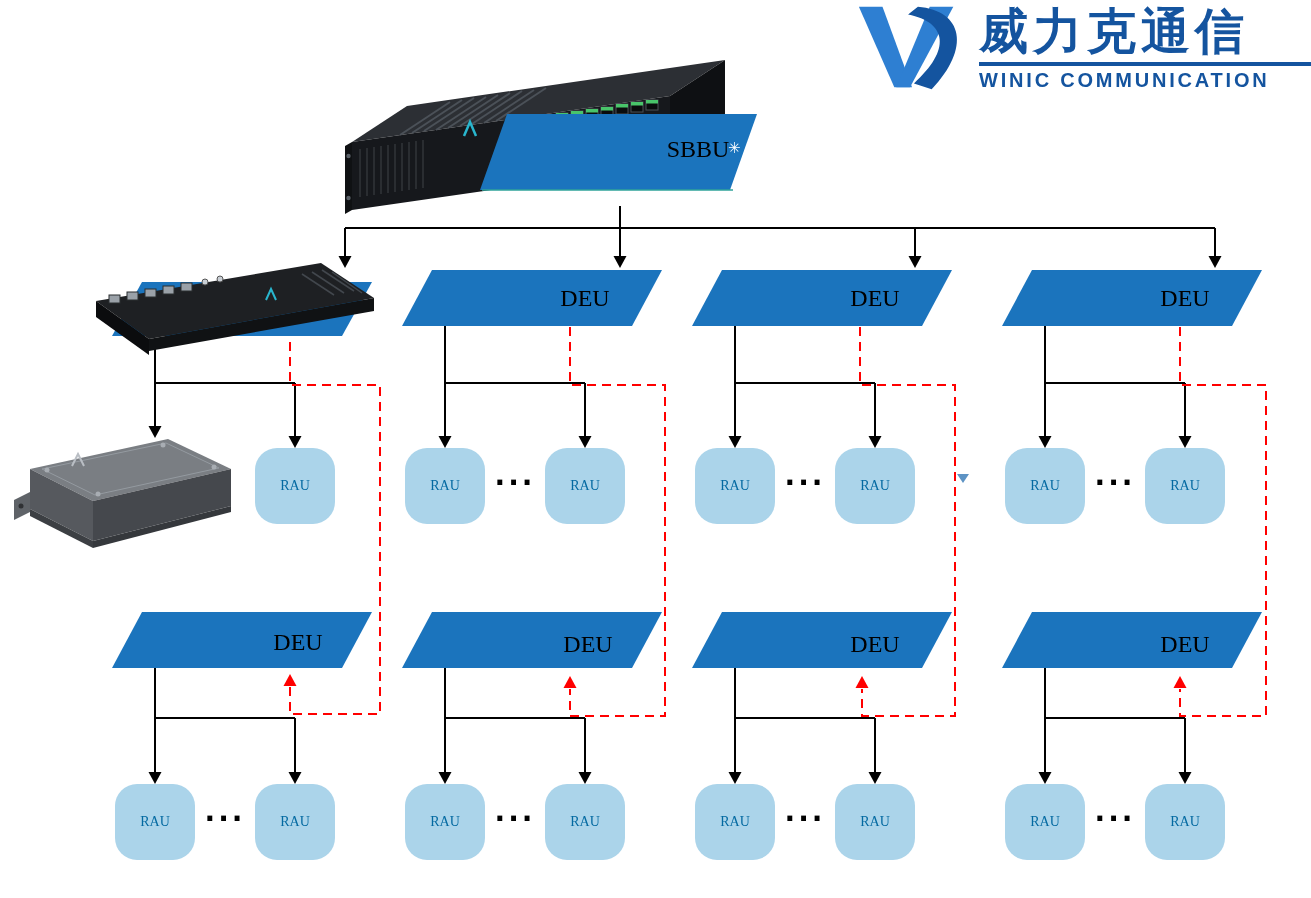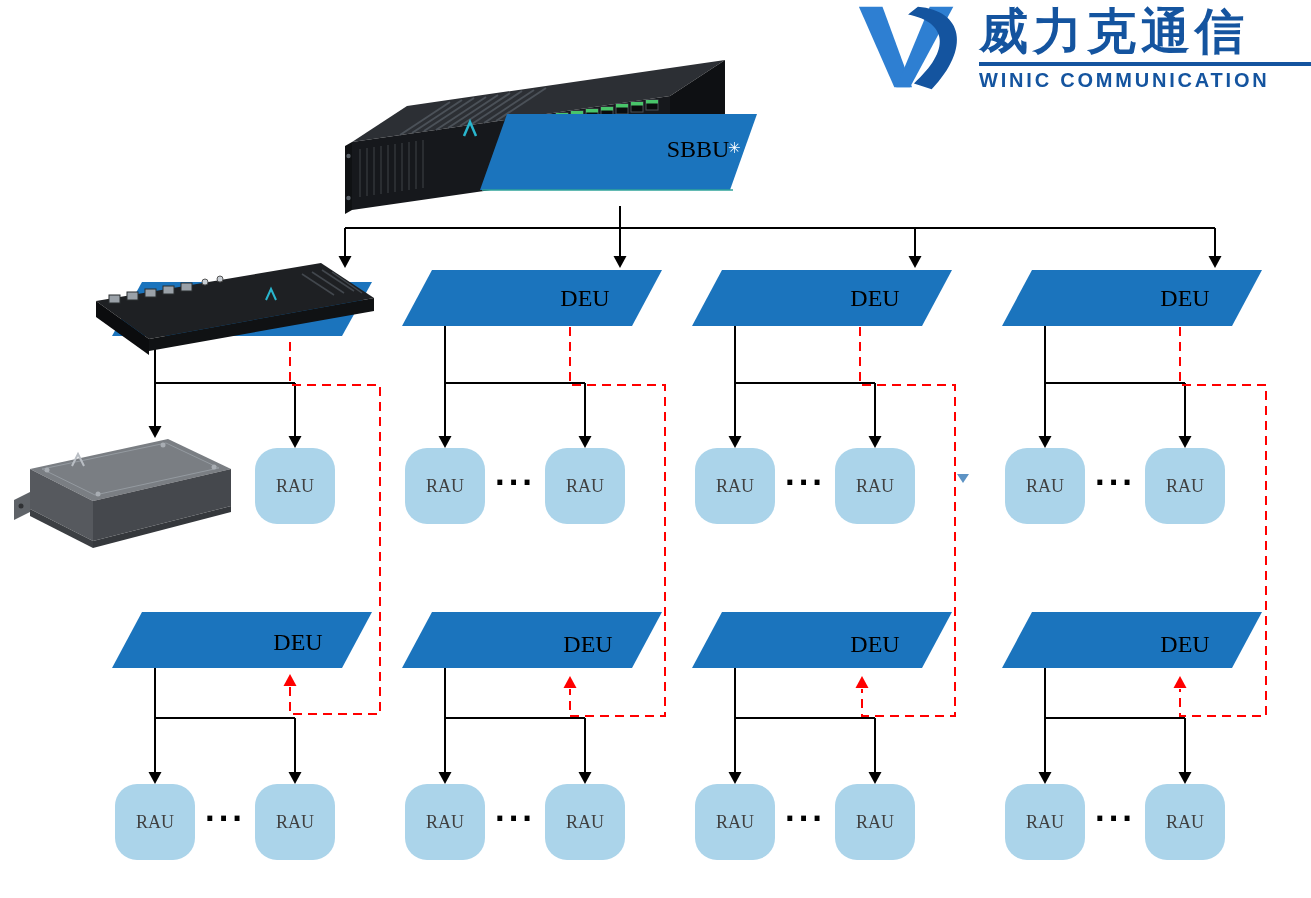--- a/index.html
+++ b/index.html
@@ -1,21 +1,21 @@
 <!DOCTYPE html>
 <html><head>
 <meta charset="utf-8">
 <style>
   body{margin:0;background:#fff}
   .canvas{position:relative;width:1311px;height:898px;background:#fff;
           font-family:"Liberation Serif","DejaVu Serif",serif;overflow:hidden}
   .layer{position:absolute;left:0;top:0;z-index:1}
   .lbl{position:absolute;font-size:24px;color:#000;text-align:center;z-index:5;line-height:24px}
   .rau{position:absolute;width:80px;height:76px;border-radius:22px;background:#abd4ea;
-       display:flex;align-items:center;justify-content:center;font-size:18px;color:#404040;z-index:5}
+       display:flex;align-items:center;justify-content:center;font-size:14px;color:#0369a1;z-index:5}
   .dots{position:absolute;width:44px;text-align:center;font-size:28px;font-weight:bold;
         letter-spacing:3px;color:#000;z-index:5;font-family:"DejaVu Sans",sans-serif;line-height:30px}
   .star{position:absolute;color:#fff;font-size:15px;z-index:6;font-family:"DejaVu Sans",sans-serif}
   .logo{position:absolute;left:853px;top:2px;display:flex;align-items:flex-start;z-index:5;
         font-family:"Liberation Sans","DejaVu Sans",sans-serif}
   .logo-text{margin-left:8px;width:346px}
   .brand-cn{font-size:49px;font-weight:700;color:#14549f;letter-spacing:5px;line-height:58px;white-space:nowrap}
   .brand-rule{height:4px;background:#14549f;margin-top:2px;width:100%}
   .brand-en{font-size:20px;font-weight:700;color:#14549f;letter-spacing:2.8px;margin-top:3px;white-space:nowrap}
 </style>

